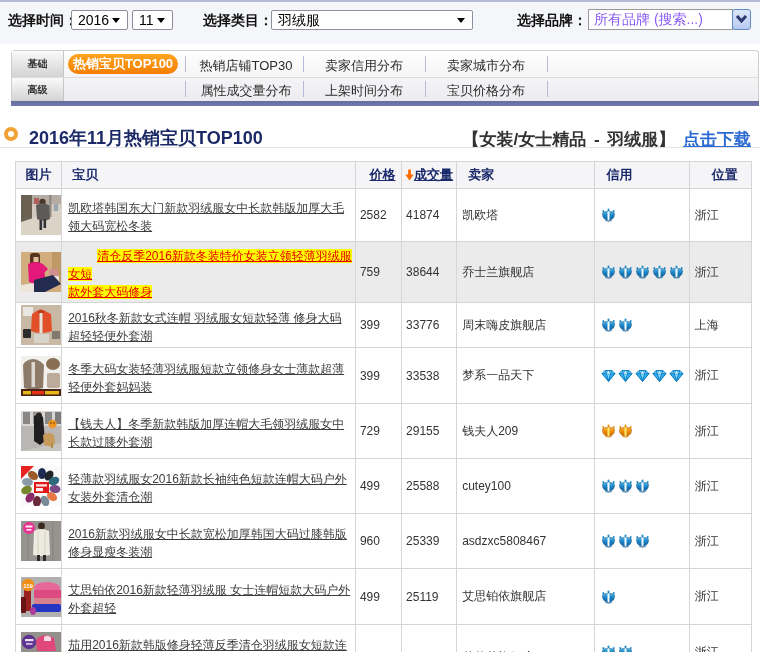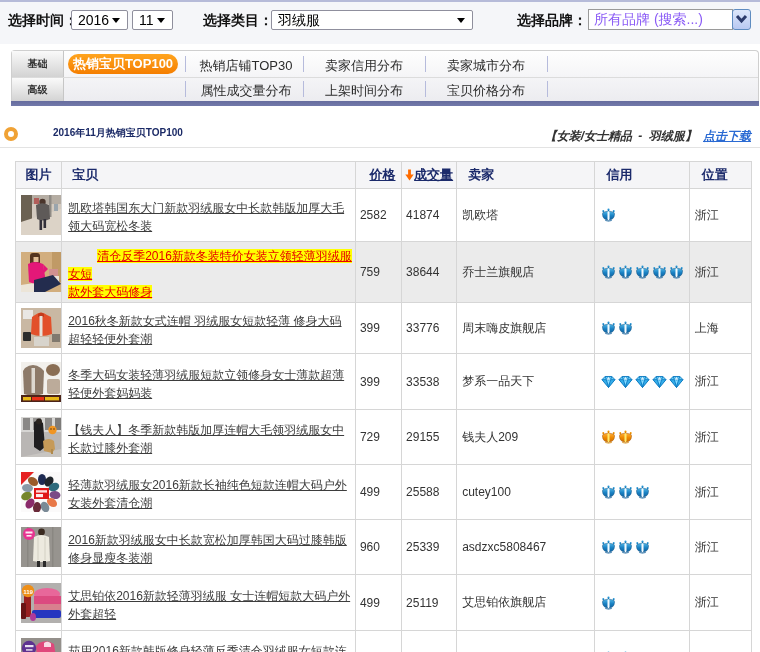--- a/index.html
+++ b/index.html
@@ -32,22 +32,22 @@
 .tabtxt { position:absolute; font-size:13px; color:#2b2b2b; text-align:center; width:122px; }
 .tsep { position:absolute; width:1px; background:#b6bbdc; }
 .pill { position:absolute; left:56px; top:3px; width:110px; height:20px; border-radius:10px;
   background:linear-gradient(#ffa41e,#f57e00); color:#fff; font-weight:bold; font-size:13px;
   text-align:center; line-height:20px; }
 .darkbar { position:absolute; left:11px; top:101px; width:748px; height:5px; background:linear-gradient(#666c9e,#7279aa); }
 
 
 .bullet { position:absolute; left:4px; top:127px; width:6px; height:6px; background:#fff;
   border:4px solid #f0a235; border-radius:50%; }
-.h1 { position:absolute; left:29px; top:126px; font-size:10px; font-weight:bold; color:#1b2a66;margin-left:24px; }
-.hr1 { position:absolute; right:9px; top:128px; font-size:12px; font-weight:bold; color:#333; word-spacing:3px;font-style:italic; }
+.h1 { position:absolute; left:29px; top:126px; font-size:18px; font-weight:bold; color:#1b2a66; }
+.hr1 { position:absolute; right:9px; top:128px; font-size:17px; font-weight:bold; color:#333; word-spacing:3px; }
 .hr1 a { color:#2b6bd3; }
 .hline { position:absolute; left:0; top:147px; width:760px; height:1px; background:#e3e3e3; }
 
 
 table.t { position:absolute; left:15px; top:161px; width:736px; border-collapse:collapse;
   table-layout:fixed; }
 table.t th, table.t td { border:1px solid #d6d6d6; overflow:hidden; }
 table.t th { height:26px; background:#f5f5f7; color:#1b2a6b; font-size:13px;
   font-weight:bold; text-align:left; }
 table.t th.c { text-align:center; }
@@ -128,21 +128,21 @@
       <tr>
 <th class="c">图片</th>
 <th style="padding-left:10px;">宝贝</th>
 <th class="c" style="padding-left:8px"><u>价格</u></th>
 <th class="c"><svg width="9" height="12" viewBox="0 0 9 12" style="vertical-align:-2px">
             <rect x="3.1" y="0.5" width="2.8" height="6" fill="#ff6c00"></rect>
             <polygon points="0.3,5.5 8.7,5.5 4.5,11.5" fill="#ff6c00"></polygon>
           </svg><u>成交量</u></th>
 <th style="padding-left:11px;">卖家</th>
 <th style="padding-left:12px;">信用</th>
-<th style="padding-left:12px;">位置</th>
+<th style="padding-left:22px;">位置</th>
 </tr>
 <tr style="height:53px">
 <td class="img"><svg width="40" height="40">
             <rect width="40" height="40" fill="#d3cabf"></rect>
 <rect x="11" y="0" width="29" height="9" fill="#b5ada3"></rect>
 <rect x="0" y="0" width="11" height="27" fill="#6b6152"></rect>
 <polygon points="0,27 40,14 40,40 0,40" fill="#dcd3c7"></polygon>
 <rect x="28" y="0" width="2.5" height="22" fill="#8f8b85"></rect>
 <rect x="13" y="3" width="5" height="6" fill="#b02a2a" opacity="0.6"></rect>
 <circle cx="21.5" cy="7" r="3.2" fill="#4a352b"></circle>
@@ -183,21 +183,21 @@
             <use href="#bcrown"></use>
           </svg><svg width="15" height="14" viewBox="0 0 16 15">
             <use href="#bcrown"></use>
           </svg><svg width="15" height="14" viewBox="0 0 16 15">
             <use href="#bcrown"></use>
           </svg><svg width="15" height="14" viewBox="0 0 16 15">
             <use href="#bcrown"></use>
           </svg></td>
 <td class="loc">浙江</td>
 </tr>
-<tr style="height:51px">
+<tr style="height:45px">
 <td class="img"><svg width="40" height="40">
             <rect width="40" height="40" fill="#c9b8a3"></rect>
 <path d="M2 2 h10 v9 h-10 z" fill="#e9e7e4"></path>
 <rect x="2" y="24" width="8" height="9" rx="1" fill="#2d2d2d"></rect>
 <path d="M14 7 Q20 2 26 7 L30 9 L31 26 Q20 30 10 26 L11 9 Z" fill="#e2502a"></path>
 <path d="M17 6 Q20 3.5 23 6 L23 9 L17 9 Z" fill="#c23c1c"></path>
 <rect x="18.5" y="8" width="3" height="20" fill="#e6e2da"></rect>
 <rect x="13" y="29" width="15" height="9" fill="#d8d4cc"></rect>
 <rect x="31" y="26" width="8" height="8" fill="#3a3a3a" opacity="0.5"></rect>
 </svg></td>

